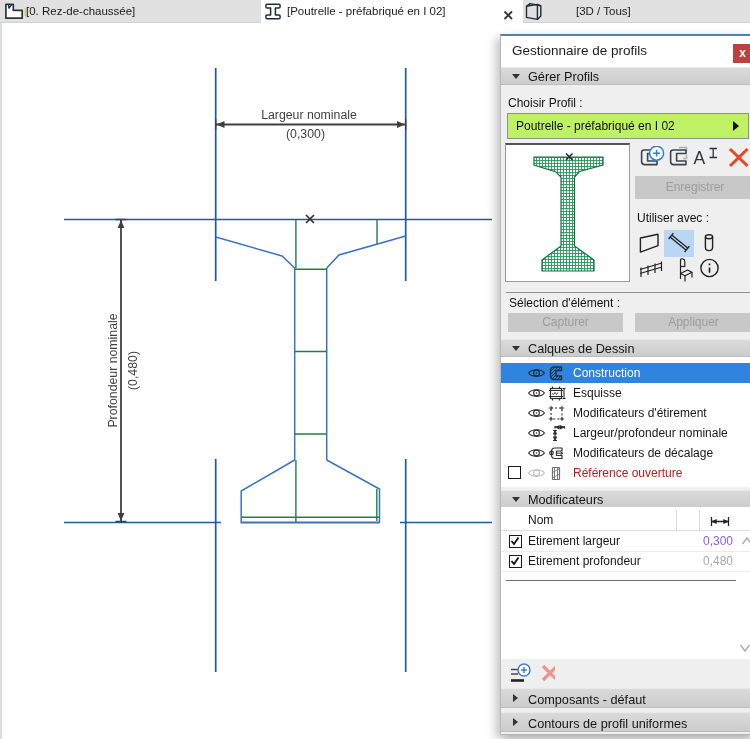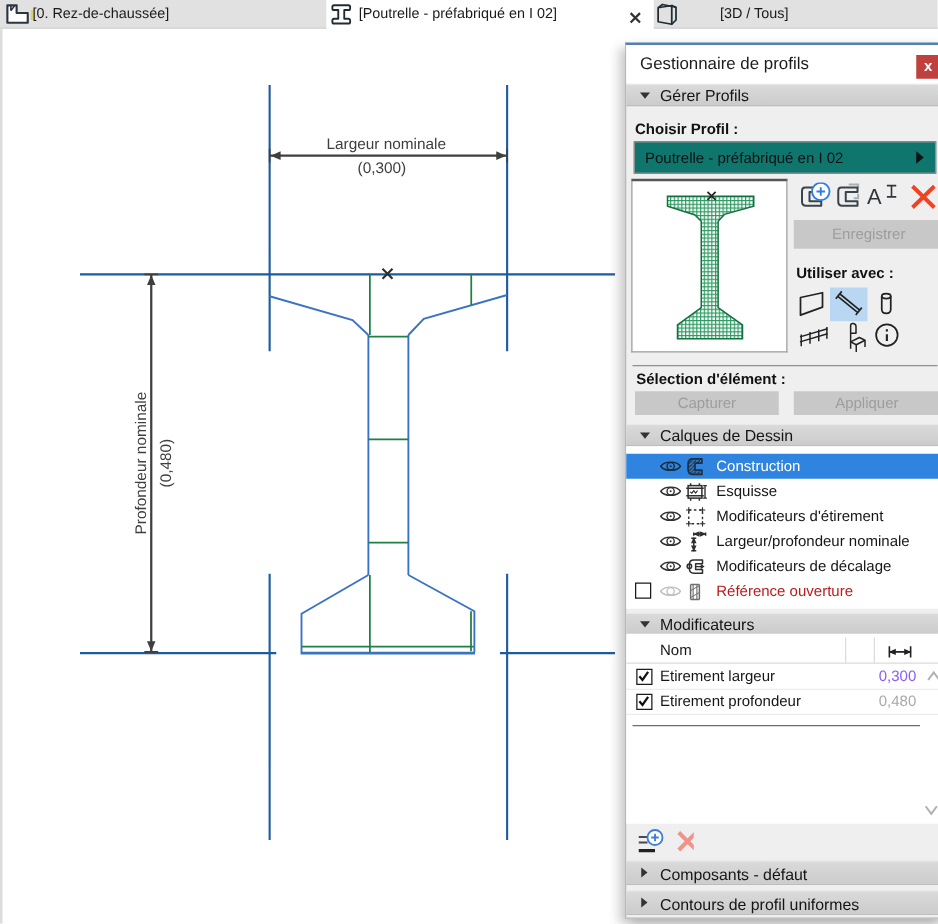--- a/index.html
+++ b/index.html
@@ -22,21 +22,21 @@
   border-bottom:1px solid #bdbdbd; }
 .sectxt { position:absolute; left:27px; top:0.5px; font-size:12.7px; color:#151515; line-height:16px;}
 .tri-d { position:absolute; left:11px; top:6px; width:0; height:0;
   border-left:4.5px solid transparent; border-right:4.5px solid transparent;
   border-top:5.5px solid #333; }
 .tri-r { position:absolute; left:12px; top:4px; width:0; height:0;
   border-top:4.5px solid transparent; border-bottom:4.5px solid transparent;
   border-left:5.5px solid #333; }
 .btn { position:absolute; background:#c9c8c8; color:#9d9d9d; font-size:12px;
   text-align:center; }
-.lbl { position:absolute; font-size:12px; font-weight:bold; color:#111; white-space:nowrap;text-align:center;}
+.lbl { position:absolute; font-size:12px; font-weight:normal; color:#111; white-space:nowrap;text-align:center;}
 .row { position:absolute; left:0; width:281px; height:20px; font-size:12px;
   color:#161616; white-space:nowrap; }
 .rowtxt { position:absolute; left:72px; top:3px; line-height:14px; }
 </style>
 </head>
 <body>
 
 <div id="tabbar"></div>
 <div id="activetab"></div>
 <div class="abs" style="left:0;top:0;">
@@ -122,21 +122,21 @@
   <div class="abs" style="left:232px;top:8px;width:19px;height:19px;background:#c0403e;
     color:#fff;font-size:12px;font-weight:bold;text-align:center;line-height:18px;">x</div>
 
   <div class="secbar" style="top:31px;">
       <div class="tri-d"></div>
       <div class="sectxt">Gérer Profils</div>
     </div>
 
   <div class="lbl" style="left:7px;top:59.5px;">Choisir Profil :</div>
 
-  <div class="abs" style="left:6px;top:77px;width:242px;height:26px;background:#0f766e;
+  <div class="abs" style="left:6px;top:77px;width:242px;height:26px;background:#bef264;
     border:1px solid #8f8f8f;font-size:12px;color:#111;line-height:24px;">
     <span style="margin-left:8px;">Poutrelle - préfabriqué en I 02</span>
     <div class="abs" style="right:9px;top:7px;width:0;height:0;border-top:5px solid transparent;
       border-bottom:5px solid transparent;border-left:6px solid #111;"></div>
   </div>
 
   <div class="abs" style="left:4px;top:107px;width:125px;height:139px;background:#fff;
     border:1px solid #9a9a9a;border-top:2px solid #555;">
     <svg width="123" height="136" viewBox="0 0 123 136">
       <defs>

